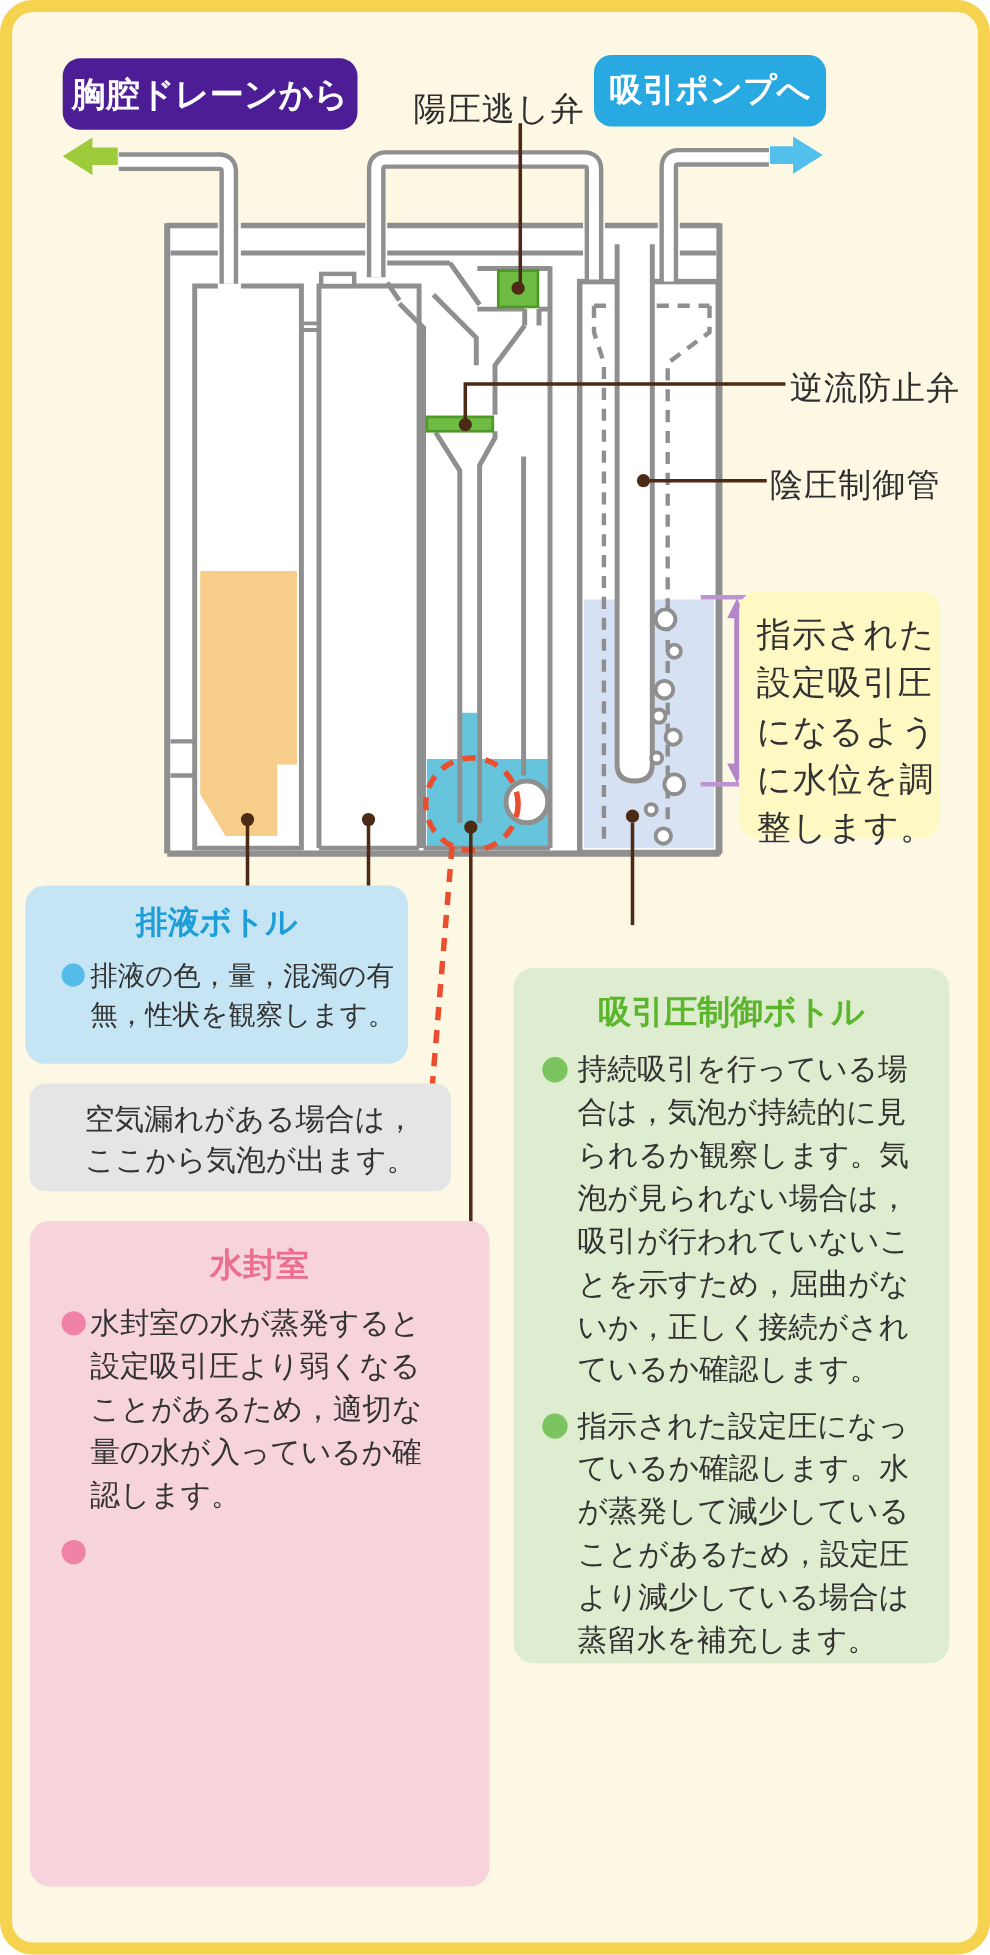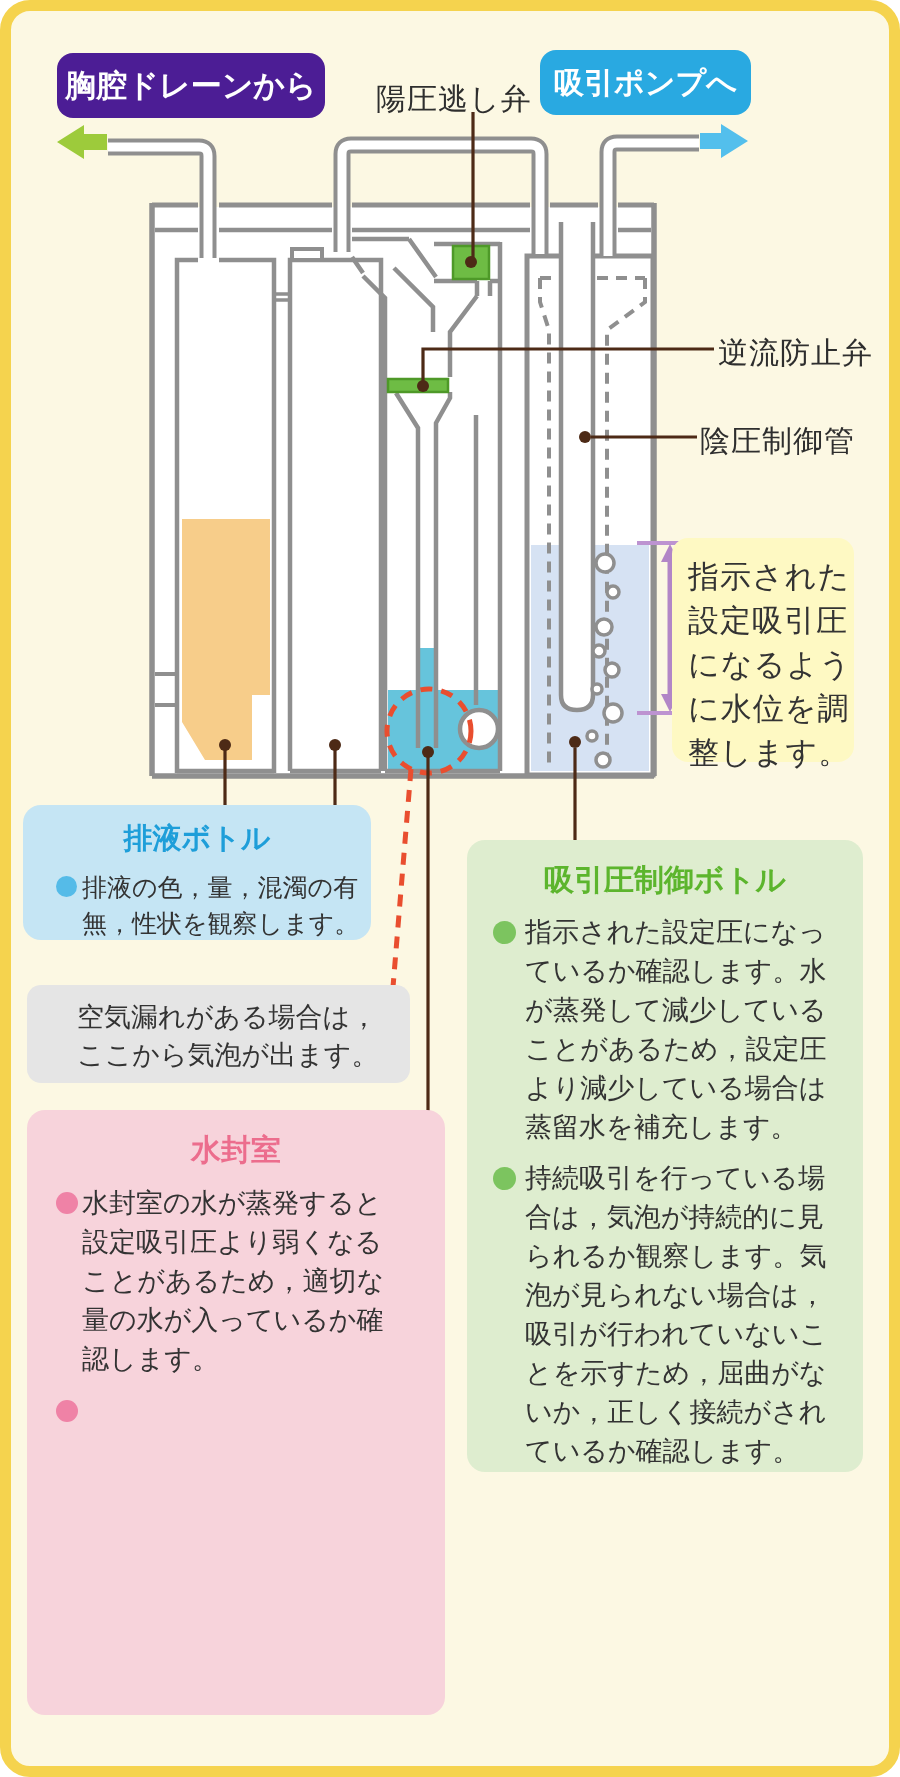--- a/index.html
+++ b/index.html
@@ -13,37 +13,37 @@
   .pill-blue{left:540px;top:50px;width:211px;height:65px;line-height:65px;font-size:30px;background:#29A9E1;}
   .anno{font-size:30px;color:#2E2E2E;letter-spacing:1px;white-space:nowrap;}
   .callout{border-radius:16px;color:#333;}
   .purple-box{left:672px;top:538px;width:182px;height:224px;background:#fef9c3;padding:17px 0 0 16px;}
   .purple-box .ct{width:166px;font-size:31px;line-height:44px;letter-spacing:1px;word-break:break-all;}
   .box{border-radius:18px;color:#333;}
   .box-title{font-weight:bold;text-align:center;font-size:30px;}
   .bl{position:relative;word-break:break-all;}
   .dot{position:absolute;border-radius:50%;}
   
-  .blue-box{left:23px;top:805px;width:348px;height:135px;background:#C5E5F4;}
+  .blue-box{left:23px;top:805px;width:348px;height:162px;background:#C5E5F4;}
   .blue-box .box-title{margin-top:14px;font-size:29px;color:#1E9ED9;}
   .blue-box .bl{margin-top:10px;padding-left:59px;font-size:25px;line-height:36px;}
   .blue-box .bl .bt{display:block;width:283px;}
   .blue-box .dot{left:33px;top:7px;width:21px;height:21px;background:#55BBE8;}
   
   .orange-box{left:27px;top:985px;width:383px;height:98px;background:#e5e5e5;border-radius:14px;
               padding:13px 0 0 50px;}
   .orange-box .ct{width:304px;font-size:27px;line-height:38px;word-break:break-all;color:#333;}
   
   .pink-box{left:27px;top:1110px;width:418px;height:605px;background:#F7D3DB;}
   .pink-box .box-title{margin-top:20px;color:#EC6D8D;}
   .pink-box .bl{margin-top:13px;padding-left:55px;font-size:27px;line-height:39px;}
   .pink-box .bl .bt{display:block;width:304px;}
   .pink-box .dot{left:29px;top:8px;width:22px;height:22px;background:#EF82A6;}
   
-  .green-box{left:467px;top:840px;width:396px;height:632px;background:#DEEDCF;}
+  .green-box{left:467px;top:880px;width:396px;height:632px;background:#DEEDCF;}
   .green-box .box-title{margin-top:20px;color:#5CB52D;}
   .green-box .bl{margin-top:12px;padding-left:58px;font-size:27px;line-height:39px;}
   .green-box .bl .bt{display:block;width:304px;}
   .green-box .dot{left:26px;top:8px;width:23px;height:23px;background:#7CC45F;}
 </style>
 </head>
 <body>
 
 <div class="frame"></div>
 
@@ -177,19 +177,19 @@
   </div>
   <div class="bl">
     <span class="dot"></span>
   </div>
 </div>
 
 <div class="abs box green-box">
   <div class="box-title">吸引圧制御ボトル</div>
   <div class="bl">
     <span class="dot"></span>
-    <span class="bt">指示された設定圧になっているか確認します。水が蒸発して減少していることがあるため，設定圧より減少している場合は蒸留水を補充します。</span>
+    <span class="bt">持続吸引を行っている場合は，気泡が持続的に見られるか観察します。気泡が見られない場合は，吸引が行われていないことを示すため，屈曲がないか，正しく接続がされているか確認します。</span>
   </div>
   <div class="bl">
     <span class="dot"></span>
-    <span class="bt">持続吸引を行っている場合は，気泡が持続的に見られるか観察します。気泡が見られない場合は，吸引が行われていないことを示すため，屈曲がないか，正しく接続がされているか確認します。</span>
+    <span class="bt">指示された設定圧になっているか確認します。水が蒸発して減少していることがあるため，設定圧より減少している場合は蒸留水を補充します。</span>
   </div>
 </div>
 
 </body></html>

